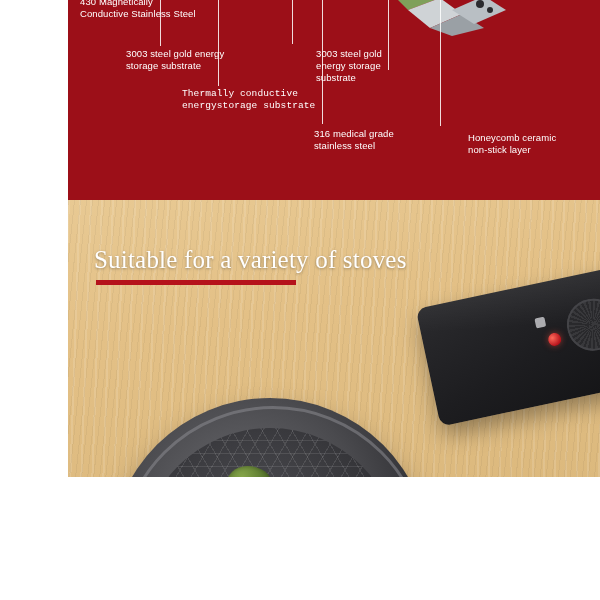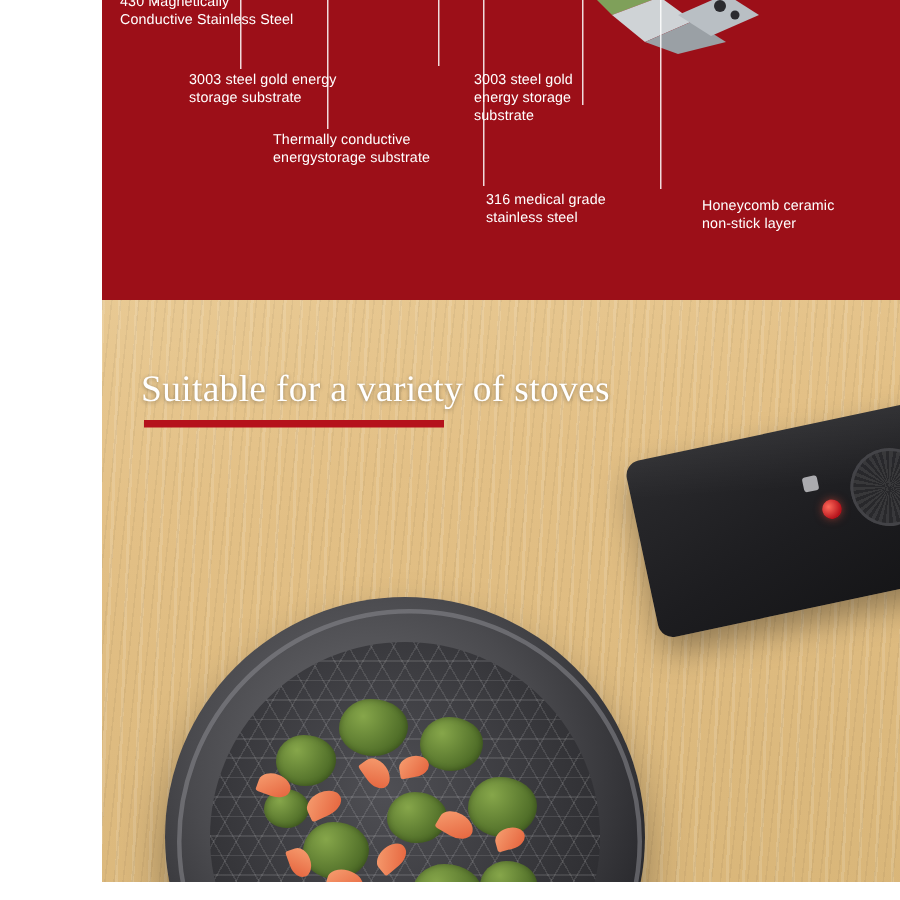--- a/index.html
+++ b/index.html
@@ -9,21 +9,21 @@
   }
   body {
     width: 600px;
     height: 600px;
     font-family: "Liberation Sans", sans-serif;
     overflow: hidden;
   }
   .page {
     position: relative;
     width: 600px;
-    height: 600px;
+    height: 489px;
     background: #737373;
     overflow: hidden;
   }
 
   
   .red-panel {
     position: absolute;
     left: 68px;
     top: 0;
     width: 532px;
@@ -259,28 +259,28 @@
     <div class="leader" style="left:254px; top:0px; height:124px;"></div>
     <div class="leader" style="left:320px; top:0px; height:70px;"></div>
     <div class="leader" style="left:372px; top:0px; height:126px;"></div>
 
     <div class="callout" style="left:12px; top:-4px; width:160px;">430 Magnetically
 Conductive Stainless Steel</div>
 
     <div class="callout" style="left:58px; top:48px; width:160px;">3003 steel gold energy
 storage substrate</div>
 
-    <div class="callout" style="left:114px; top:88px; width:160px;">Thermally conductive
+    <div class="callout" style="left:114px; top:88px; width:160px;font-family:Liberation Mono, monospace;">Thermally conductive
 energystorage substrate</div>
 
     <div class="callout" style="left:232px; top:48px; width:110px;margin-left:16px;">3003 steel gold
 energy storage
 substrate</div>
 
-    <div class="callout" style="left:256px; top:128px; width:140px;">316 medical grade
+    <div class="callout" style="left:246px; top:128px; width:140px;">316 medical grade
 stainless steel</div>
 
 
     <div class="callout" style="left:356px; top:132px; width:150px;margin-left:44px;">Honeycomb ceramic
 non-stick layer</div>
   </div>
 
   <div class="scene">
 
     <div class="headline">Suitable for a variety of stoves</div>

